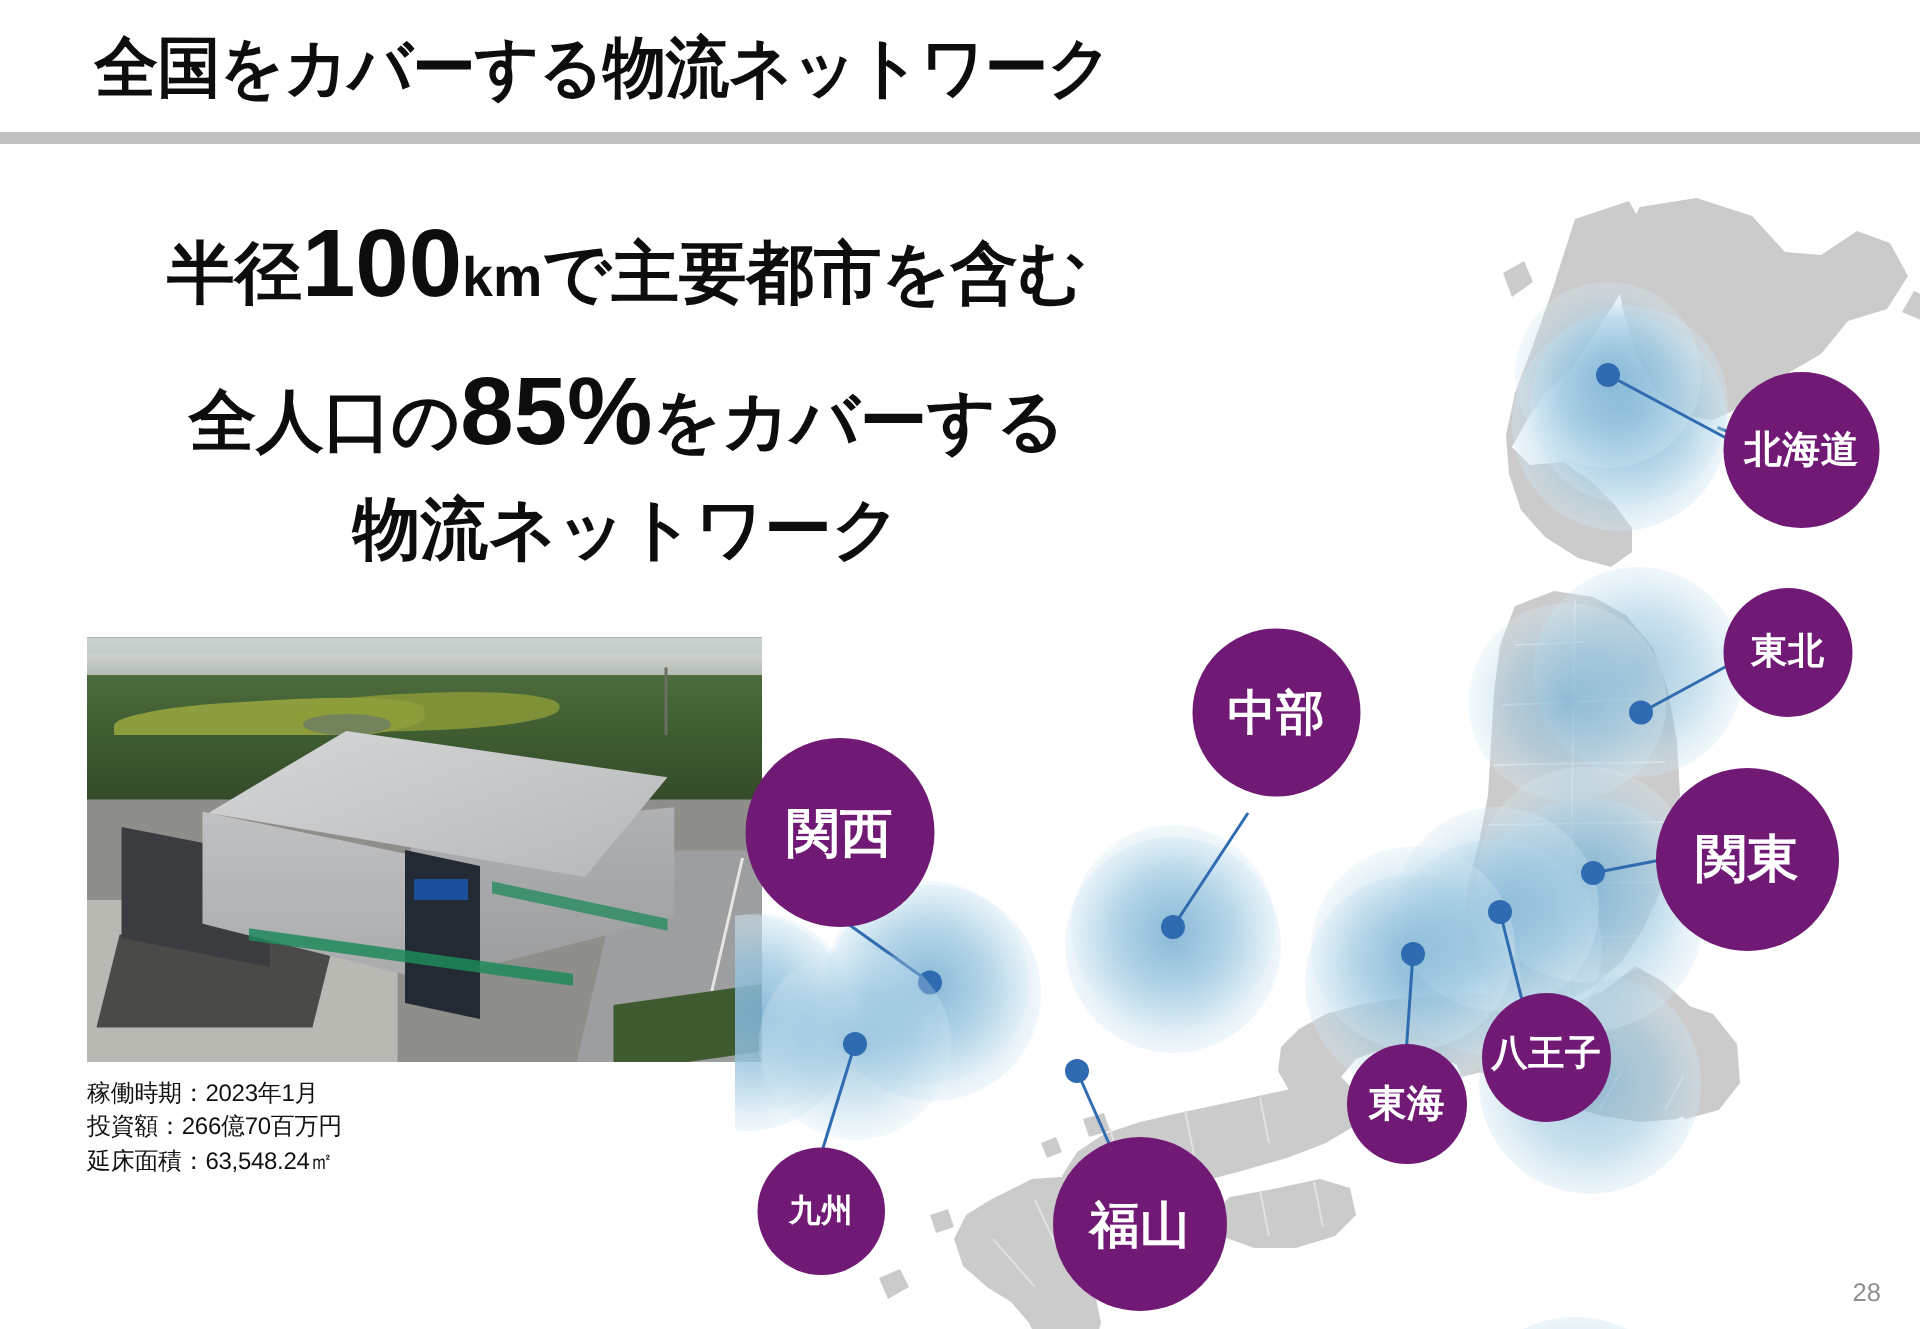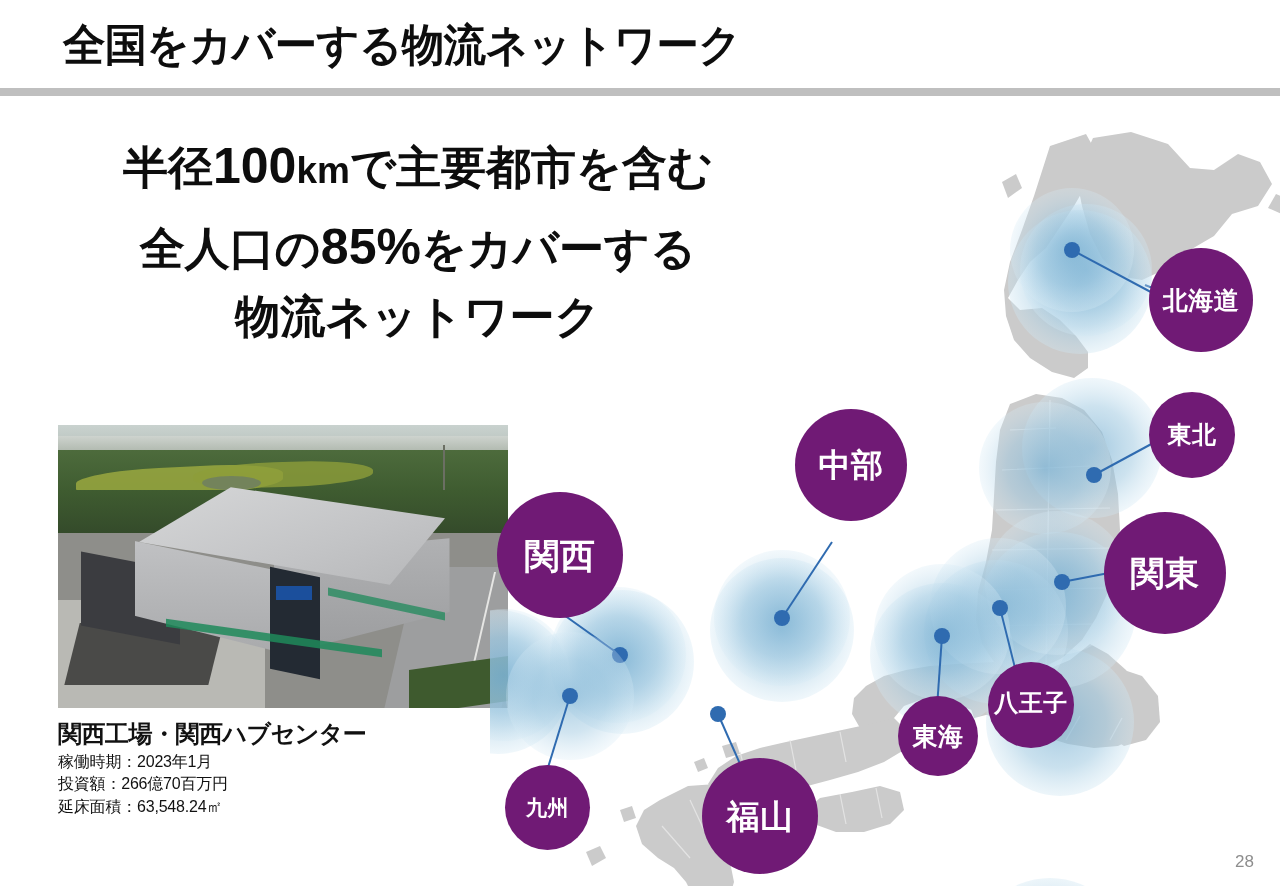--- a/index.html
+++ b/index.html
@@ -24,21 +24,21 @@
   
   .headline{
     position:absolute;left:38px;top:134px;width:760px;
     text-align:center;line-height:1.30;
     font-weight:bold;color:#0d0d0d;
   }
   .headline .ln{display:block;white-space:nowrap;}
   .headline .ln1{font-size:45px;}
   .headline .ln2{font-size:45px;margin-top:16px;}
   .headline .ln3{font-size:45px;margin-top:8px;}
-  .headline .big{font-size:50px;}
+  .headline .big{font-size:64px;}
   .headline .sml{font-size:37px;}
 
   
   .photo{
     position:absolute;left:58px;top:425px;width:450px;height:283px;
     overflow:hidden;background:#4a5a3a;
   }
   .photo .sky{position:absolute;left:0;top:0;width:100%;height:10%;
     background:linear-gradient(#c9d2cf,#b6c0ba);}
   .photo .farband{position:absolute;left:0;top:4%;width:100%;height:9%;
@@ -127,21 +127,21 @@
     display:flex;align-items:center;justify-content:center;
     color:#ffffff;font-weight:bold;
     text-align:center;line-height:1;
     letter-spacing:0.5px;
   }
   .bubble span{display:block;white-space:nowrap;}
 
   .b-hokkaido{left:1149px;top:248px;width:104px;height:104px;font-size:25px;}
   .b-tohoku  {left:1149px;top:392px;width:86px;height:86px;font-size:24px;}
   .b-kanto   {left:1104px;top:512px;width:122px;height:122px;font-size:34px;}
-  .b-chubu   {left:795px;top:409px;width:112px;height:112px;font-size:32px;}
+  .b-chubu   {left:795px;top:419px;width:112px;height:112px;font-size:32px;}
   .b-kansai  {left:497px;top:492px;width:126px;height:126px;font-size:35px;}
   .b-hachioji{left:988px;top:662px;width:86px;height:86px;font-size:24px;font-family:Liberation Mono, monospace;}
   .b-tokai   {left:898px;top:696px;width:80px;height:80px;font-size:25px;}
   .b-fukuyama{left:702px;top:758px;width:116px;height:116px;font-size:33px;}
   .b-kyushu  {left:505px;top:765px;width:85px;height:85px;font-size:21px;}
 
   
   .pageno{
     position:absolute;right:26px;bottom:14px;
     font-size:17px;color:#8d8d8d;
@@ -178,21 +178,20 @@
   <div class="wall-right"></div>
   <div class="roofline"></div>
   <div class="tower"></div>
   <div class="sign"></div>
   <div class="green-strip"></div>
   <div class="green-strip2"></div>
   <div class="grass-br"></div>
 </div>
 
 <div class="cap">
-  <div class="cap-title">関西工場・関西ハブセンター</div>
   <div class="cap-line">稼働時期：2023年1月</div>
   <div class="cap-line">投資額：266億70百万円</div>
   <div class="cap-line">延床面積：63,548.24㎡</div>
 </div>
 
 <div class="map-area">
   <svg class="map-svg" viewBox="0 0 790 776">
     <defs>
       <radialGradient id="covg" cx="50%" cy="50%" r="50%">
         <stop offset="0%" stop-color="#7fb4d4" stop-opacity="0.72"></stop>

